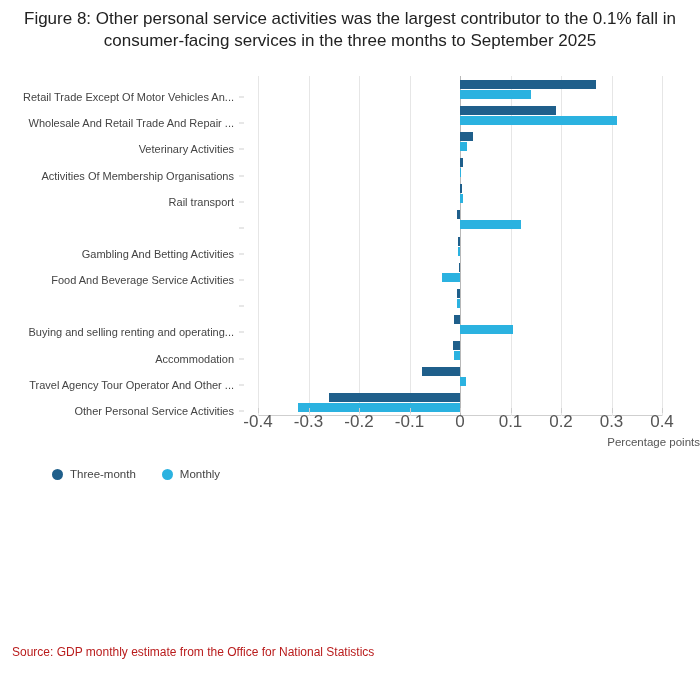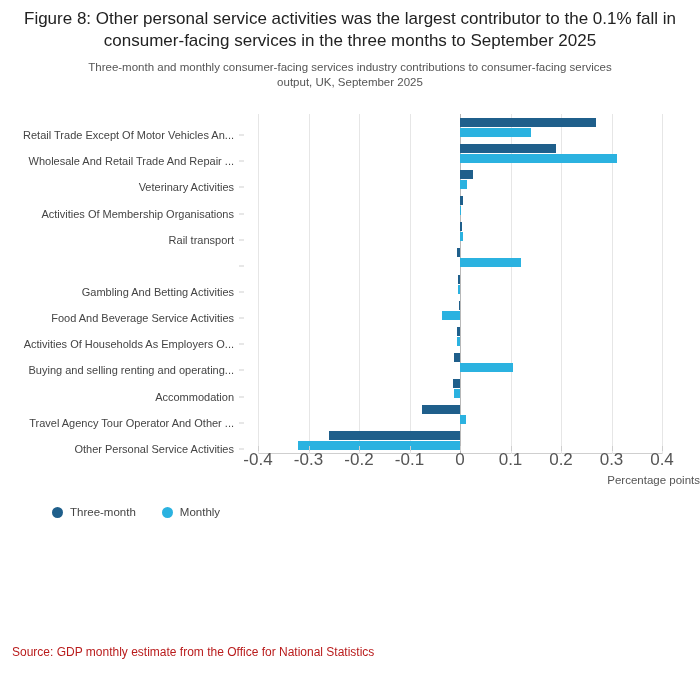--- a/index.html
+++ b/index.html
@@ -149,40 +149,38 @@
     font-weight: normal;
     color: #b91c1c;
   }
 </style>
 </head>
 <body>
 
 <div class="figure">
 
   <div class="title">Figure 8: Other personal service activities was the largest contributor to the 0.1% fall in consumer-facing services in the three months to September 2025</div>
-  <div class="subtitle">Three-month and monthly consumer-facing services industry contributions to consumer-facing services output, UK, September 2025</div>
 
   <div class="plot-wrap">
     <div class="cat-labels" id="cat-labels">
         <div class="cat-label" style="top: 21.0769px;">Retail Trade Except Of Motor Vehicles An...</div>
         <div class="tickmark" style="top: 21.0769px;"></div>
         <div class="cat-label" style="top: 47.2308px;">Wholesale And Retail Trade And Repair ...</div>
         <div class="tickmark" style="top: 47.2308px;"></div>
         <div class="cat-label" style="top: 73.3846px;">Veterinary Activities</div>
         <div class="tickmark" style="top: 73.3846px;"></div>
         <div class="cat-label" style="top: 99.5385px;">Activities Of Membership Organisations</div>
         <div class="tickmark" style="top: 99.5385px;"></div>
         <div class="cat-label" style="top: 125.692px;">Rail transport</div>
         <div class="tickmark" style="top: 125.692px;"></div>
         <div class="tickmark" style="top: 151.846px;"></div>
         <div class="cat-label" style="top: 178px;">Gambling And Betting Activities</div>
         <div class="tickmark" style="top: 178px;"></div>
         <div class="cat-label" style="top: 204.154px;">Food And Beverage Service Activities</div>
         <div class="tickmark" style="top: 204.154px;"></div>
-        <div class="cat-label" style="top: 230.308px;">Activities Of Households As Employers O...</div>
         <div class="tickmark" style="top: 230.308px;"></div>
         <div class="cat-label" style="top: 256.462px;">Buying and selling renting and operating...</div>
         <div class="tickmark" style="top: 256.462px;"></div>
         <div class="cat-label" style="top: 282.615px;">Accommodation</div>
         <div class="tickmark" style="top: 282.615px;"></div>
         <div class="cat-label" style="top: 308.769px;">Travel Agency Tour Operator And Other ...</div>
         <div class="tickmark" style="top: 308.769px;"></div>
         <div class="cat-label" style="top: 334.923px;">Other Personal Service Activities</div>
         <div class="tickmark" style="top: 334.923px;"></div>
       </div>

